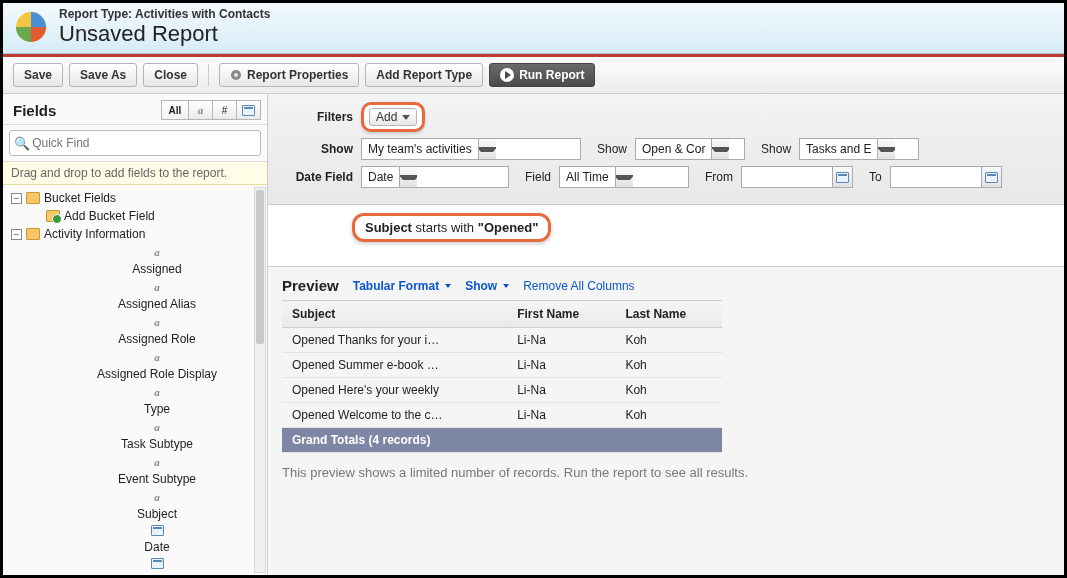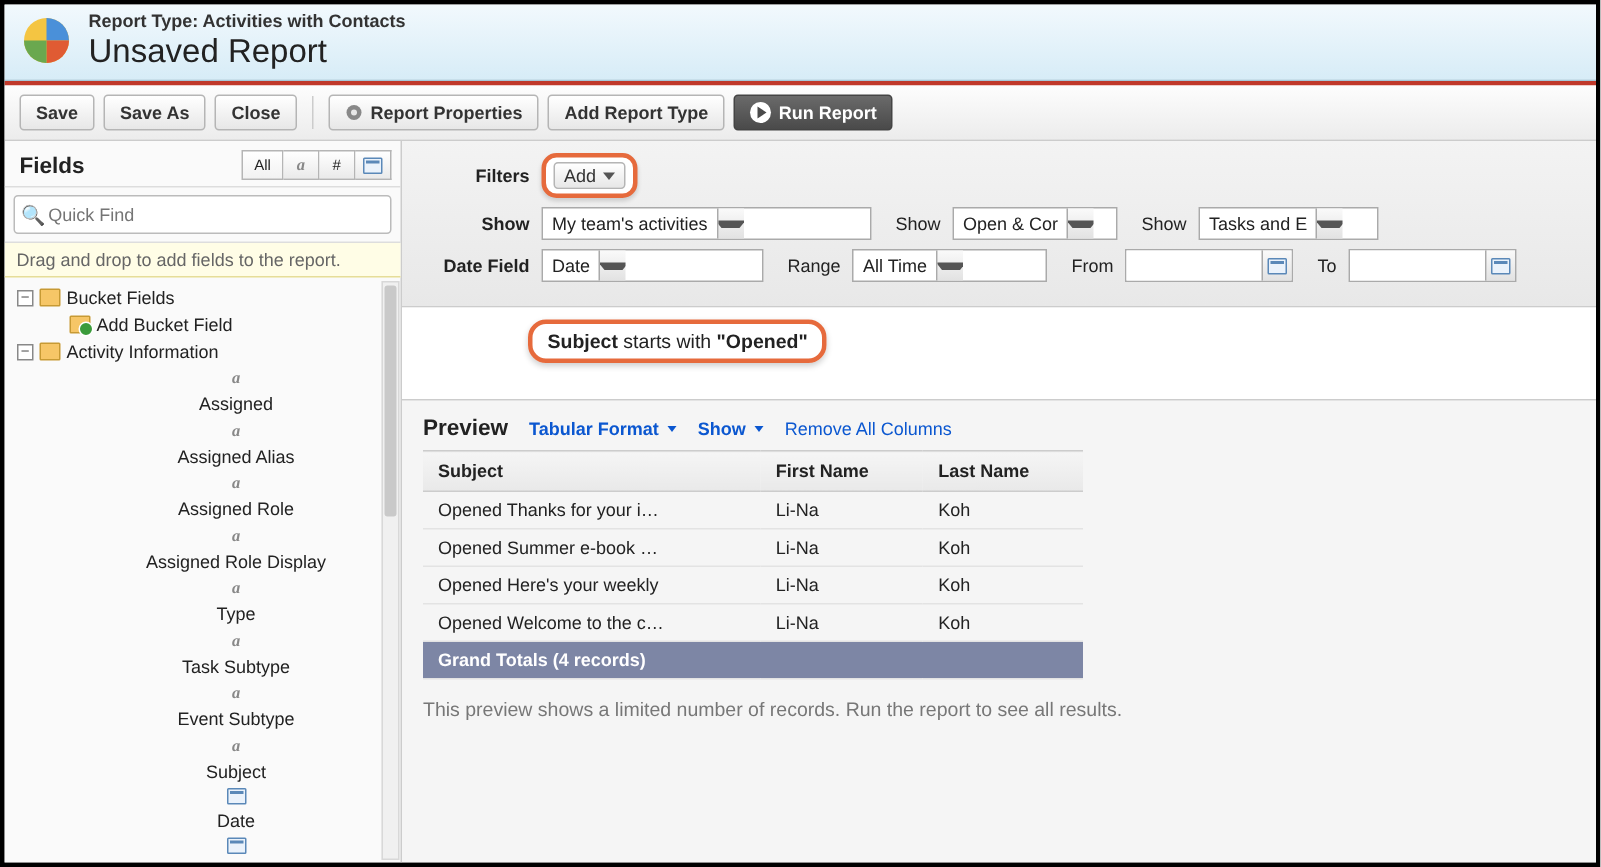--- a/index.html
+++ b/index.html
@@ -28,21 +28,21 @@
     display: inline-flex; align-items: center; gap: 5px;
   }
   .btn.run { background: linear-gradient(#6a6a6a,#4a4a4a); color: #fff; border-color: #444; }
   .vsep { width: 1px; height: 22px; background: #ccc; margin: 0 4px; }
   .main { flex: 1; display: flex; overflow: hidden; }
   .sidebar { width: 265px; border-right: 1px solid #ccc; display: flex; flex-direction: column; background: #fafafa; }
   .fields-head { display: flex; align-items: center; justify-content: space-between; padding: 6px 6px 4px 10px; border-bottom: 1px solid #ddd; }
   .fields-head h3 { font-size: 15px; font-weight: bold; }
   .filterbtns { display: flex; }
   .fbtn { border: 1px solid #b5b5b5; background: linear-gradient(#fff,#eaeaea); width: 24px; height: 20px; font-size: 10px; display: flex; align-items: center; justify-content: center; cursor: pointer; }
-  .fbtn.all { width: 28px; font-weight: normal; background: linear-gradient(#fff,#f2f2f2); }
+  .fbtn.all { width: 28px; font-weight: bold; background: linear-gradient(#fff,#f2f2f2); }
   .fbtn:not(:first-child) { border-left: none; }
   .quickfind { padding: 5px 6px; border-bottom: 1px solid #ddd; }
   .qf-wrap { display: flex; align-items: center; border: 1px solid #bbb; background: #fff; border-radius: 3px; padding: 2px 4px; }
   .qf-wrap input { border: none; outline: none; flex: 1; font-size: 12px; padding: 3px 2px; }
   .draghint { background: #fffde6; border-bottom: 1px solid #e6dd99; font-size: 12px; color: #666; padding: 4px 8px; }
   .tree { flex: 1; overflow: auto; padding: 4px 0; position: relative; }
   .tree-scroll { position: absolute; right: 1px; top: 2px; width: 12px; height: calc(100% - 4px); background: #f0f0f0; border: 1px solid #d8d8d8; }
   .tree-thumb { position: absolute; top: 2px; left: 1px; width: 8px; height: 40%; background: #c9c9c9; border-radius: 2px; }
   .tnode { display: flex; align-items: center; gap: 4px; padding: 2px 4px 2px 8px; font-size: 12px; cursor: default; }
   .tnode.child { padding-left: 48px; flex-direction: column; }
@@ -249,21 +249,21 @@
             </div>
         </div>
         <div class="frow">
           <div class="flabel">Date Field</div>
           <div class="sel" style="width:148px">
               <span>Date</span>
               <span class="arrow">
                 <span class="tri"></span>
               </span>
             </div>
-          <span style="margin-left:8px">Range</span>
+          <span style="margin-left:8px">Field</span>
           <div class="sel" style="width:130px">
               <span>All Time</span>
               <span class="arrow">
                 <span class="tri"></span>
               </span>
             </div>
           <span style="margin-left:8px">From</span>
           <div class="dateinput">
               <input style="">
               <span class="cal">

